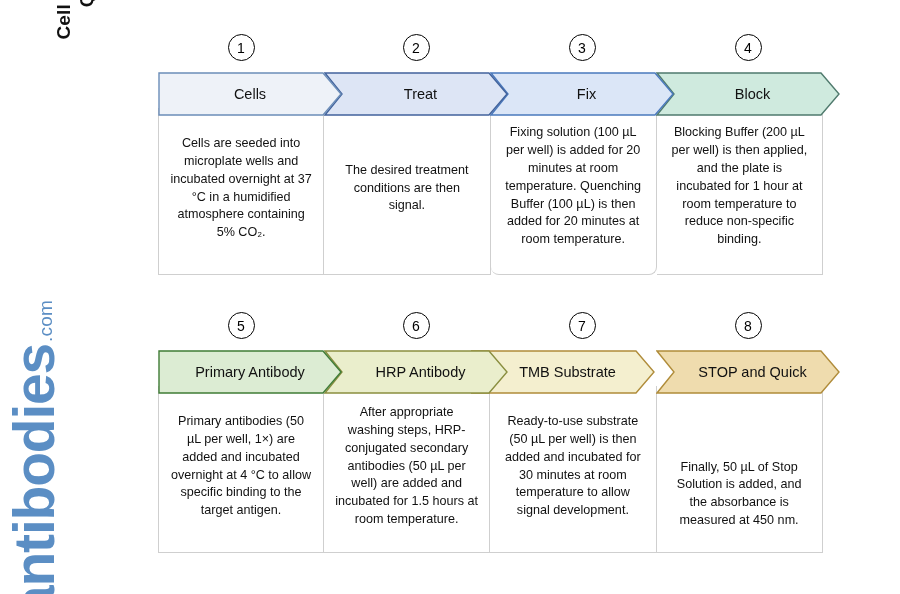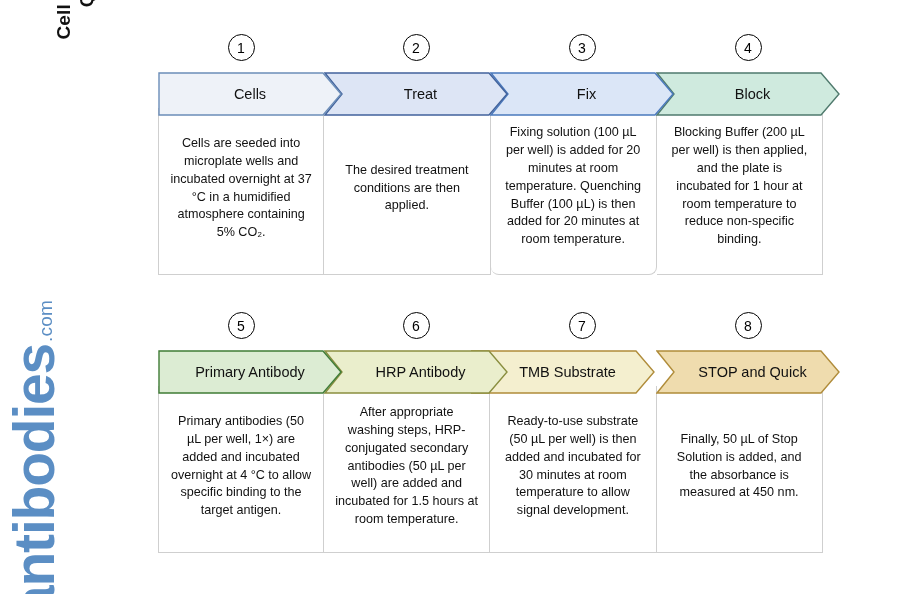--- a/index.html
+++ b/index.html
@@ -202,21 +202,21 @@
           </svg>
         </div>
         <span class="chev-label" style="margin-left: 9px;">Block</span>
       </div>
     </div>
     <div class="body-strip">
       <div class="body-cell v-center" style="width: 166.25px;">
         <p>Cells are seeded into microplate wells and incubated overnight at 37 °C in a humidified atmosphere containing 5% CO₂.</p>
       </div>
       <div class="body-cell v-center" style="width: 166.25px;">
-        <p>The desired treatment conditions are then applied.</p>
+        <p>The desired treatment conditions are then signal.</p>
       </div>
       <div class="body-cell v-upper" style="width: 166.25px; border-radius: 8px;">
         <p>Fixing solution (100 µL per well) is added for 20 minutes at room temperature. Quenching Buffer (100 µL) is then added for 20 minutes at room temperature.</p>
       </div>
       <div class="body-cell v-upper" style="width: 166.25px;">
         <p>Blocking Buffer (200 µL per well) is then applied, and the plate is incubated for 1 hour at room temperature to reduce non-specific binding.</p>
       </div>
     </div>
   </div>
 <div class="flow-row" id="flow-row-2">
@@ -263,17 +263,17 @@
     <div class="body-strip">
       <div class="body-cell v-center" style="width: 166px;">
         <p>Primary antibodies (50 µL per well, 1×) are added and incubated overnight at 4 °C to allow specific binding to the target antigen.</p>
       </div>
       <div class="body-cell v-center" style="width: 166.25px;">
         <p>After appropriate washing steps, HRP-conjugated secondary antibodies (50 µL per well) are added and incubated for 1.5 hours at room temperature.</p>
       </div>
       <div class="body-cell v-center" style="width: 166.25px;">
         <p>Ready-to-use substrate (50 µL per well) is then added and incubated for 30 minutes at room temperature to allow signal development.</p>
       </div>
-      <div class="body-cell v-center" style="width: 166.25px;">
+      <div class="body-cell v-center" style="width: 166.25px; align-items: flex-end;">
         <p>Finally, 50 µL of Stop Solution is added, and the absorbance is measured at 450 nm.</p>
       </div>
     </div>
   </div>
 
 </body></html>

